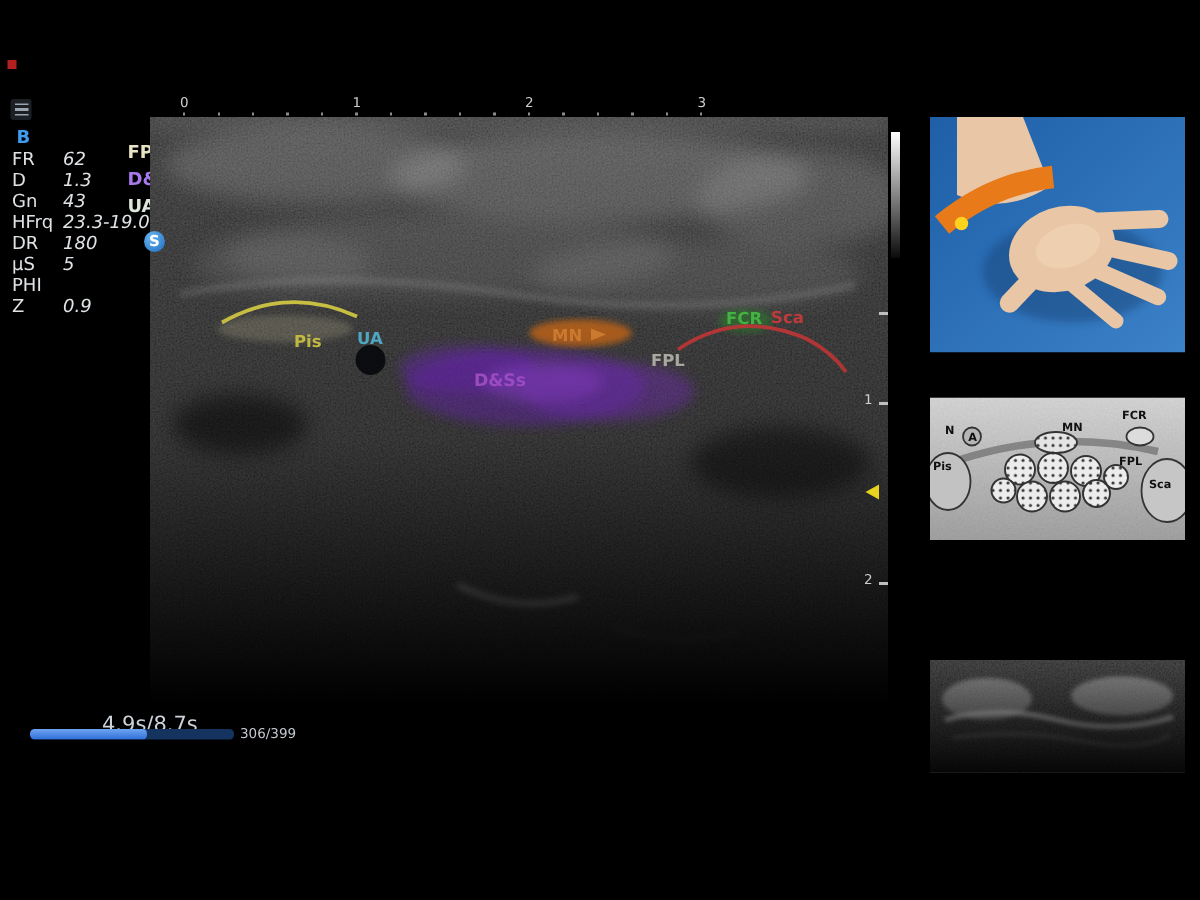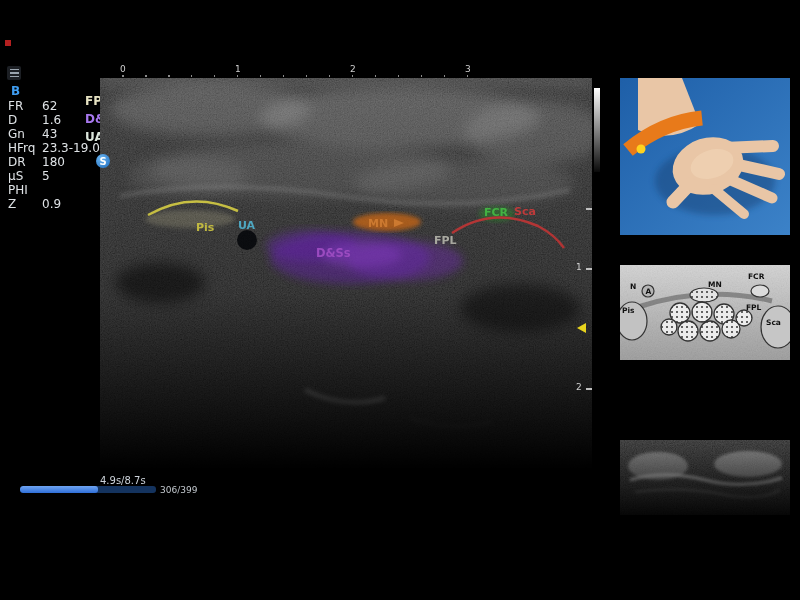--- a/index.html
+++ b/index.html
@@ -11,21 +11,21 @@
   .rec-dot{left:5px;top:40px;width:6px;height:6px;background:#b42020;}
   .menu-btn{left:7px;top:66px;width:14px;height:14px;background:#1c1f24;border-radius:2px;
             display:flex;flex-direction:column;justify-content:center;gap:2px;align-items:center;cursor:pointer;}
   .menu-btn i{display:block;width:9px;height:1.5px;background:#9aa4ae;}
 
   
   .mode-letter{left:11px;top:84px;color:#3f9df0;font-size:12px;font-weight:bold;}
   .param-col{left:8px;top:99px;display:flex;flex-direction:column;}
   .param-row{display:flex;font-size:12px;color:#dfe3e6;line-height:14px;}
   .param-row .pl{width:34px;}
-  .param-row .pv{white-space:nowrap;}
+  .param-row .pv{white-space:nowrap;font-style:italic;}
 
   
   .legend{display:flex;flex-direction:column;}
   .legend-left{left:85px;top:92px;}
   .legend-left .lg-row{font-size:12px;font-weight:bold;line-height:18px;}
   .legend-right{left:488px;top:92px;}
   .legend-right .lg-row{font-size:11px;font-weight:bold;line-height:15.5px;}
 
   
   .ruler-num{color:#cfcfcf;font-size:9px;top:64px;}
@@ -45,21 +45,21 @@
   .focus-arrow{left:577px;top:323px;width:0;height:0;cursor:pointer;
      border-top:5px solid transparent;border-bottom:5px solid transparent;border-right:9px solid #e8d41e;}
 
   
   .thumb{left:620px;width:170px;background:#000;cursor:pointer;}
   .thumb-photo{top:78px;height:157px;}
   .thumb-anat{top:265px;height:95px;}
   .thumb-us{top:440px;height:75px;}
 
   
-  .pb-time{left:68px;top:475px;font-size:10px;color:#cdd3da;margin-left:32px;}
+  .pb-time{left:68px;top:475px;font-size:14px;color:#cdd3da;}
   .pb-track{left:20px;top:486px;width:136px;height:7px;background:#14335e;border-radius:3px;overflow:hidden;cursor:pointer;}
   .pb-fill{height:100%;background:linear-gradient(#6fa4f2,#2f6fd8);border-radius:3px;}
   .pb-frame{left:160px;top:485px;font-size:9px;color:#c2c8ce;}
 
   svg text{font-family:"DejaVu Sans","Liberation Sans",sans-serif;}
 </style>
 </head>
 <body>
 
 <div class="screen">
@@ -74,21 +74,21 @@
 
   <div class="abs mode-letter">B</div>
 
   <div class="abs param-col">
     <div class="param-row">
         <span class="pl">FR</span>
         <span class="pv">62</span>
       </div>
     <div class="param-row">
         <span class="pl">D</span>
-        <span class="pv">1.6</span>
+        <span class="pv">1.3</span>
       </div>
     <div class="param-row">
         <span class="pl">Gn</span>
         <span class="pv">43</span>
       </div>
     <div class="param-row">
         <span class="pl">HFrq</span>
         <span class="pv">23.3-19.0</span>
       </div>
     <div class="param-row">

